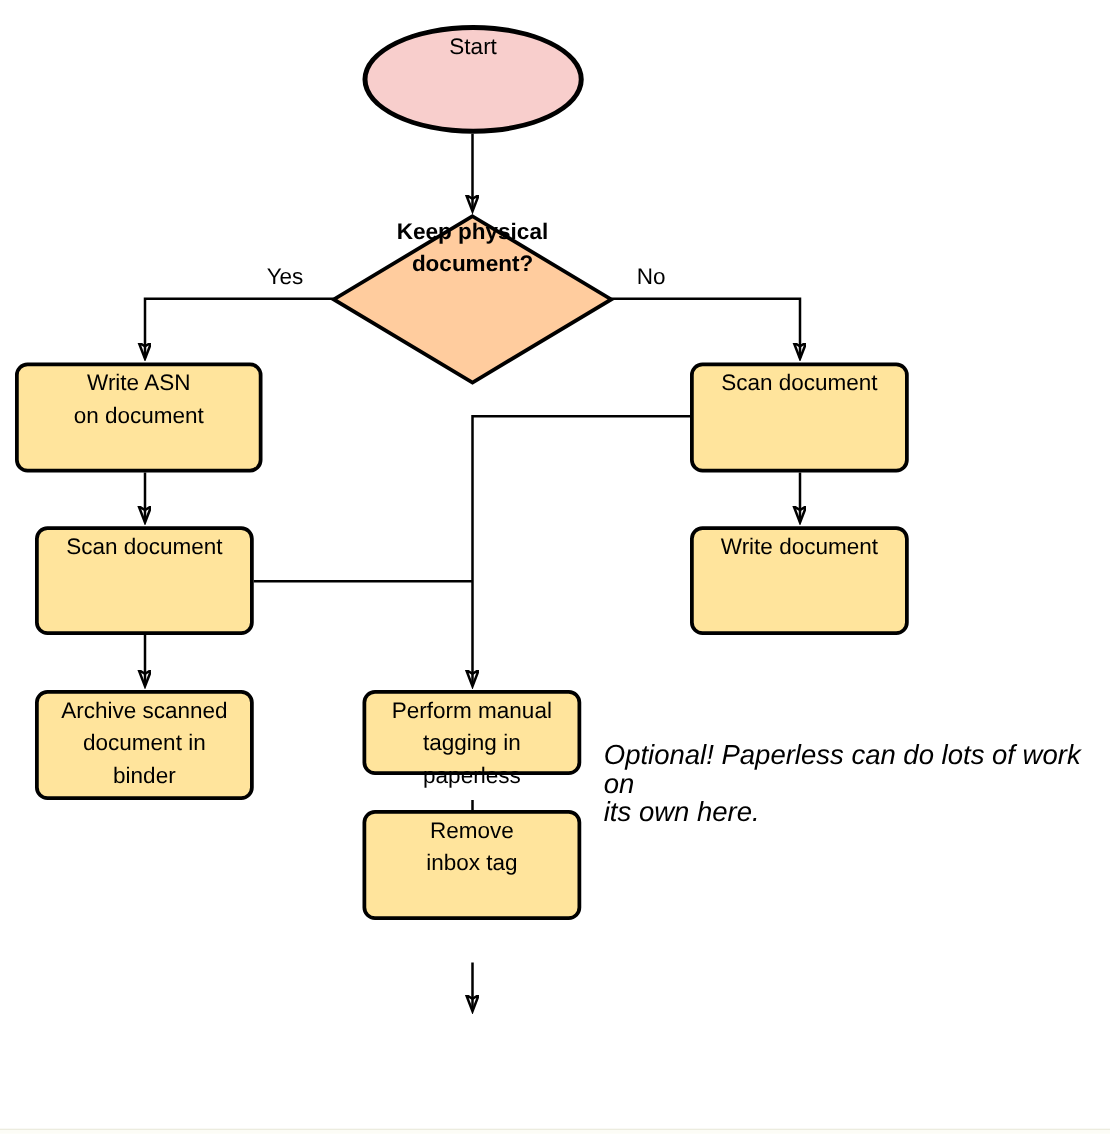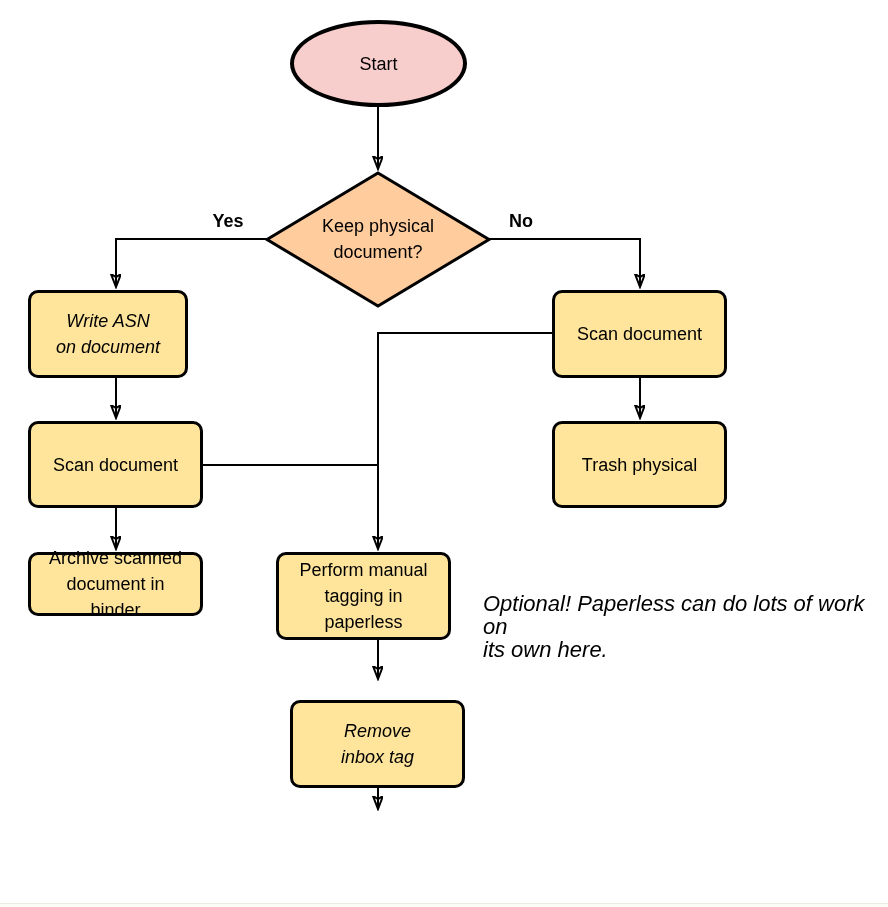--- a/index.html
+++ b/index.html
@@ -26,21 +26,21 @@
     stroke-width: 2;
   }
   #edges polygon.decision-shape {
     fill: var(--decision_fill, #FFCC9E);
     stroke: var(--stroke, #000);
     stroke-width: 3;
   }
   .node {
     position: absolute;
     display: flex;
-    align-items: center;
+    align-items: flex-start;
     justify-content: center;
     text-align: center;
     font-size: 18px;
     line-height: 26px;
     white-space: pre-line;
     box-sizing: border-box;
     color: var(--text, #000);
   }
   .process {
     background: var(--process_fill, #FFE49C);
@@ -54,21 +54,20 @@
   }
   .decision-label {
     background: transparent;
   }
   .edge-label {
     position: absolute;
     font-size: 18px;
     text-align: center;
     width: 50px;
     color: var(--text, #000);
-    font-weight: bold;
   }
   .annotation {
     position: absolute;
     left: 483px;
     top: 592px;
     width: 400px;
     font-size: 22px;
     line-height: 23px;
     font-style: italic;
     white-space: pre-line;
@@ -116,55 +115,55 @@
 
     <path d="M378,770 L378,808" marker-end="url(#arrow)"></path>
 
     <polygon class="decision-shape" points="378,173 489,239.5 378,306 267,239.5"></polygon>
   </svg>
 
   <div class="node terminator" style="left:290px; top:20px; width:177px; height:87px;">
     <span>Start</span>
   </div>
 
-  <div class="node decision-label" style="left:267px; top:172px; width:222px; height:134px;">
+  <div class="node decision-label" style="left:267px; top:172px; width:222px; height:134px;font-weight:bold;">
     <span>Keep physical
 document?</span>
   </div>
 
-  <div class="node process" style="left:28px; top:290px; width:160px; height:88px;font-style:italic;">
+  <div class="node process" style="left:12px; top:290px; width:198px; height:88px;">
     <span>Write ASN
 on document</span>
   </div>
 
   <div class="node process" style="left:28px; top:421px; width:175px; height:87px;">
     <span>Scan document</span>
   </div>
 
-  <div class="node process" style="left:28px; top:552px; width:175px; height:64px;">
+  <div class="node process" style="left:28px; top:552px; width:175px; height:88px;">
     <span>Archive scanned
 document in
 binder</span>
   </div>
 
   <div class="node process" style="left:552px; top:290px; width:175px; height:88px;">
     <span>Scan document</span>
   </div>
 
   <div class="node process" style="left:552px; top:421px; width:175px; height:87px;">
-    <span>Trash physical</span>
+    <span>Write document</span>
   </div>
 
-  <div class="node process" style="left:276px; top:552px; width:175px; height:88px;">
+  <div class="node process" style="left:290px; top:552px; width:175px; height:68px;">
     <span>Perform manual
 tagging in
 paperless</span>
   </div>
 
-  <div class="node process" style="left:290px; top:700px; width:175px; height:88px;font-style:italic;">
+  <div class="node process" style="left:290px; top:648px; width:175px; height:88px;">
     <span>Remove
 inbox tag</span>
   </div>
 
 
   <div class="edge-label" style="left:203px; top:211px;">Yes</div>
   <div class="edge-label" style="left:496px; top:211px;text-align:center;">No</div>
 
   <div class="annotation">Optional! Paperless can do lots of work on
 its own here.</div>

